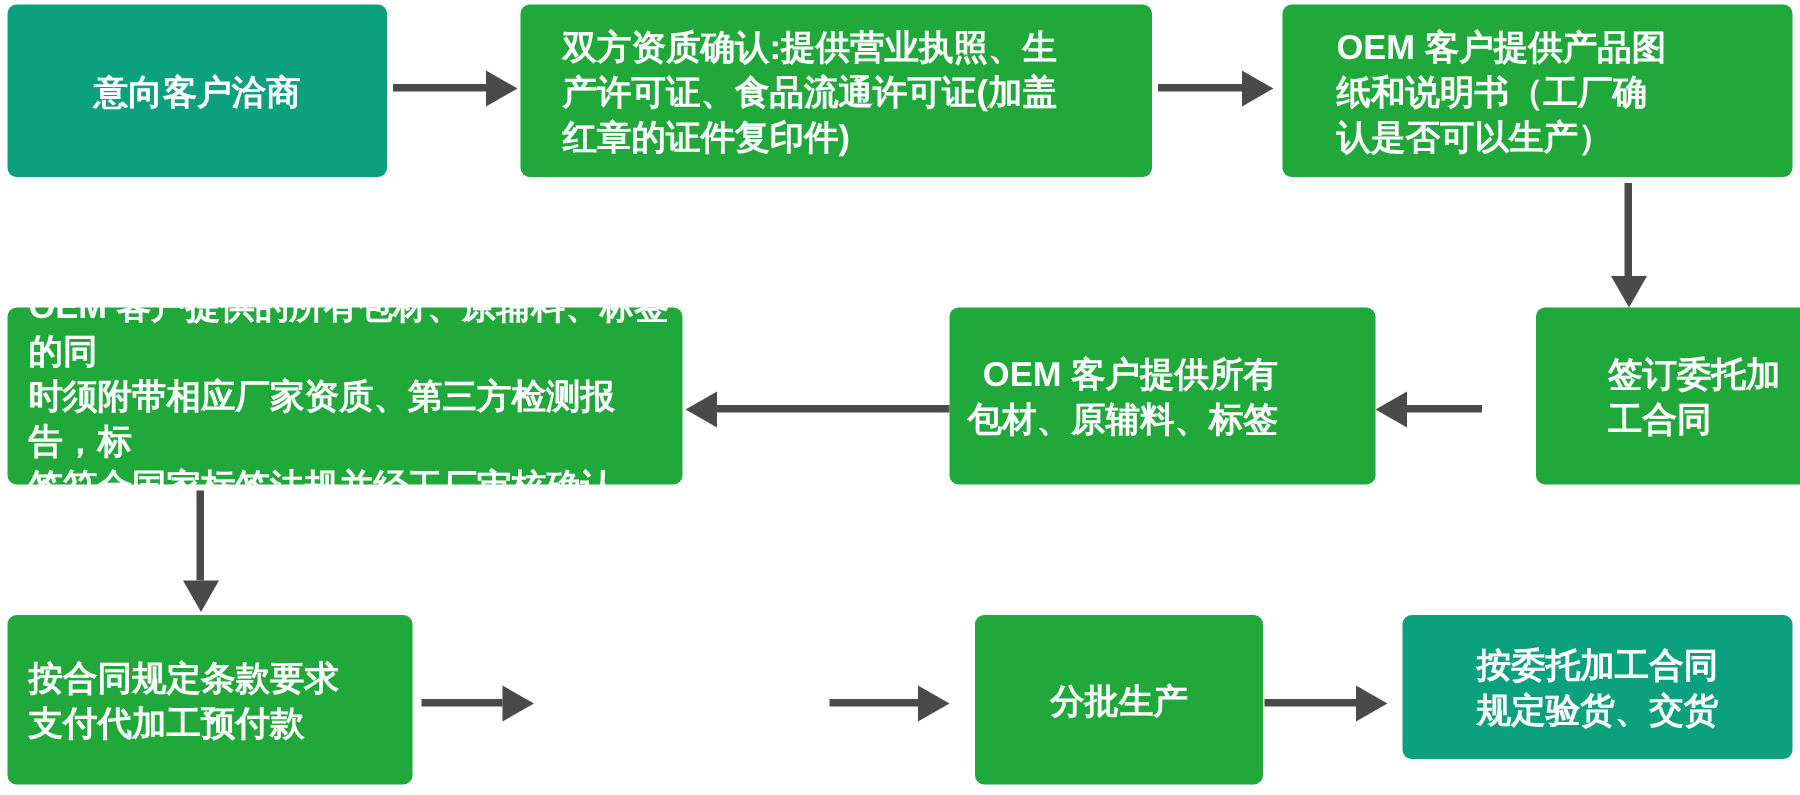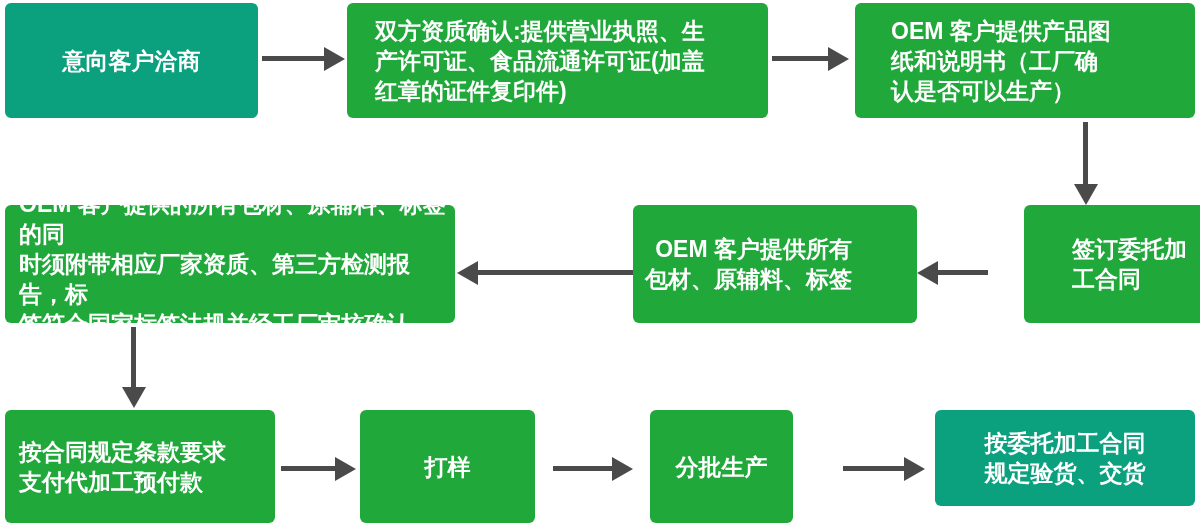--- a/index.html
+++ b/index.html
@@ -26,21 +26,21 @@
 
   
   .n-a{left:5px;  top:3px;  width:253px;height:115px;justify-content:center;text-align:center;}
   .n-b{left:347px;top:3px;  width:421px;height:115px;padding:0 34px 0 28px;}
   .n-c{left:855px;top:3px;  width:340px;height:115px;padding-left:36px;}
   .n-d{left:5px;  top:205px;width:450px;height:118px;padding:0 8px 0 14px;}
   .n-e{left:633px;top:205px;width:284px;height:118px;padding-left:12px;text-align:right;}
   .n-f{left:1024px;top:205px;width:207px;height:118px;padding-left:48px;}
   .n-g{left:5px;  top:410px;width:270px;height:113px;padding-left:14px;}
   .n-h{left:360px;top:410px;width:175px;height:113px;justify-content:center;text-align:center;}
-  .n-i{left:650px;top:410px;width:143px;height:113px;justify-content:center;text-align:center;}
+  .n-i{left:650px;top:410px;width:192px;height:113px;justify-content:center;text-align:center;}
   .n-j{left:935px;top:410px;width:260px;height:96px;justify-content:center;text-align:center;}
 
   
   .ar{position:absolute;background:#4a4a4a;}
   .ar-h{height:5px;}
   .ar-v{width:5px;}
   .head-right::after{
     content:"";position:absolute;left:100%;top:50%;margin-top:-12px;
     border-top:12px solid transparent;border-bottom:12px solid transparent;
     border-left:21px solid #4a4a4a;
@@ -107,23 +107,20 @@
 签符合国家标签法规并经工厂审核确认</span>
   </div>
   <div class="ar ar-v head-down a6"></div>
 
   <div class="node green n-g">
     <span class="lbl">按合同规定条款要求
 支付代加工预付款</span>
   </div>
   <div class="ar ar-h head-right a7"></div>
 
-  <div class="node green n-h">
-    <span class="lbl">打样</span>
-  </div>
   <div class="ar ar-h head-right a8"></div>
 
   <div class="node green n-i">
     <span class="lbl">分批生产</span>
   </div>
   <div class="ar ar-h head-right a9"></div>
 
   <div class="node teal n-j">
     <span class="lbl">按委托加工合同
 规定验货、交货</span>

